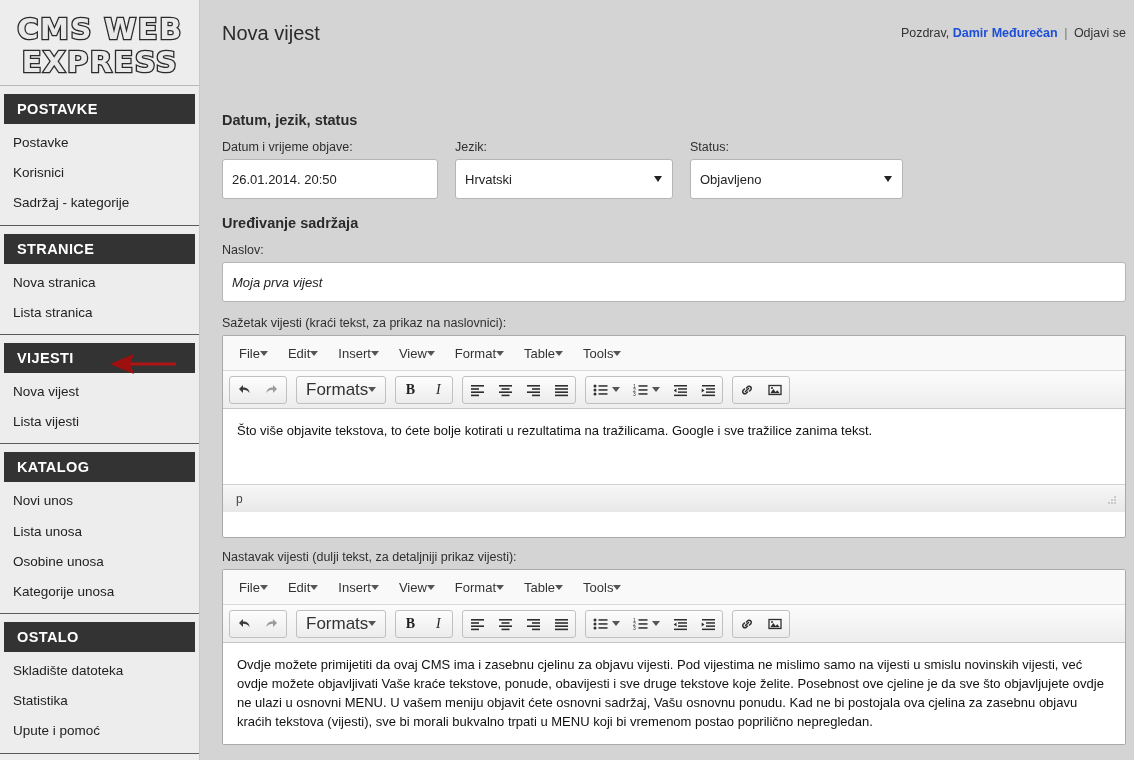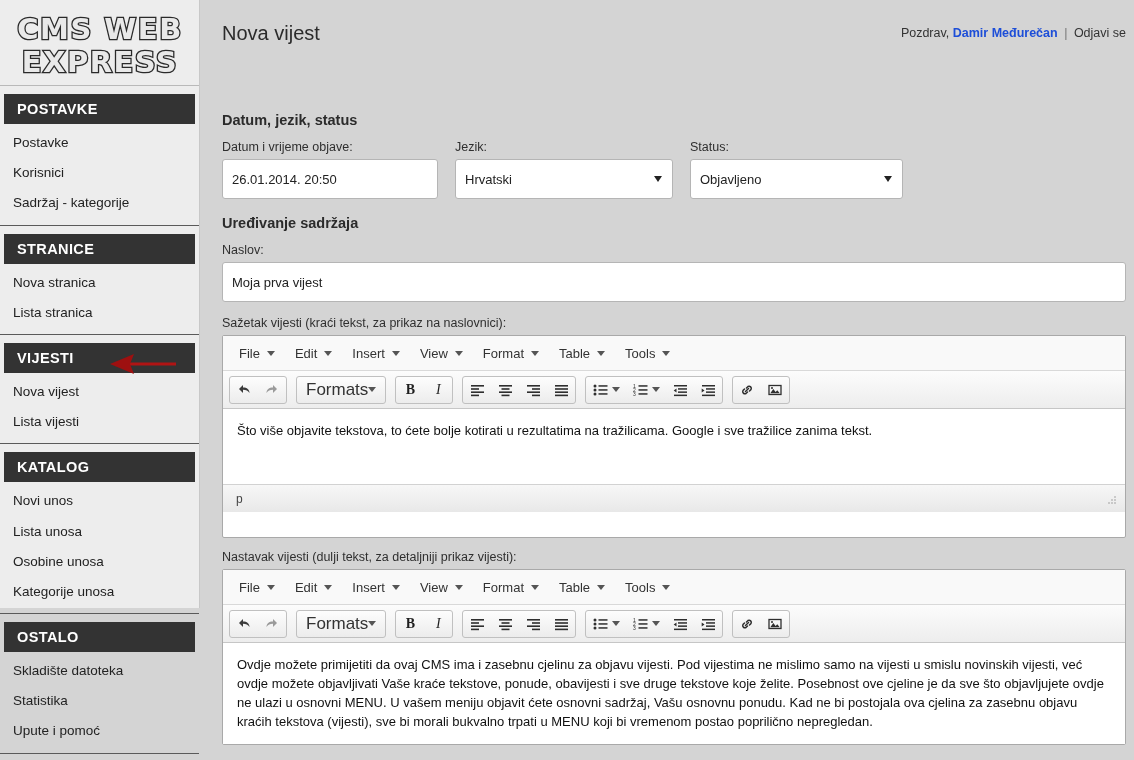--- a/index.html
+++ b/index.html
@@ -12,21 +12,21 @@
   }
   .page { position: relative; width: 1134px; height: 760px; display: flex; }
 
   
   .sidebar {
     width: 200px;
     min-width: 200px;
     background: #ededed;
     border-right: 1px solid #c8c8c8;
     position: relative;
-    height: 608px;
+    height: 760px;
   }
   .logo-box {
     height: 86px;
     background: #ededed;
     display: flex;
     align-items: center;
     justify-content: center;
     border-bottom: 1px solid #b9b9b9;
     padding-top: 2px;
   }
@@ -135,20 +135,21 @@
   .caret {
     width: 0; height: 0;
     border-left: 4.5px solid transparent;
     border-right: 4.5px solid transparent;
     border-top: 6px solid #222;
   }
 
   .title-input {
     width: 100%;
     height: 30px;
+    font-style: italic;
   }
   .title-wrap { margin-bottom: 14px; }
 
   
   .editor {
     background: #ffffff;
     border: 1px solid #a9a9a9;
     border-radius: 2px;
     width: 100%;
   }
@@ -156,21 +157,20 @@
     background: #f9f9f9;
     border-bottom: 1px solid #d9d9d9;
     display: flex;
     align-items: center;
     padding: 4px 6px;
     height: 35px;
   }
   .mce-menuitem {
     display: flex;
     align-items: center;
-    gap: 7px;
     font-size: 13px;
     color: #333;
     padding: 4px 10px;
     cursor: pointer;
     border-radius: 2px;
   }
   .mce-caret {
     width: 0; height: 0;
     border-left: 4px solid transparent;
     border-right: 4px solid transparent;

